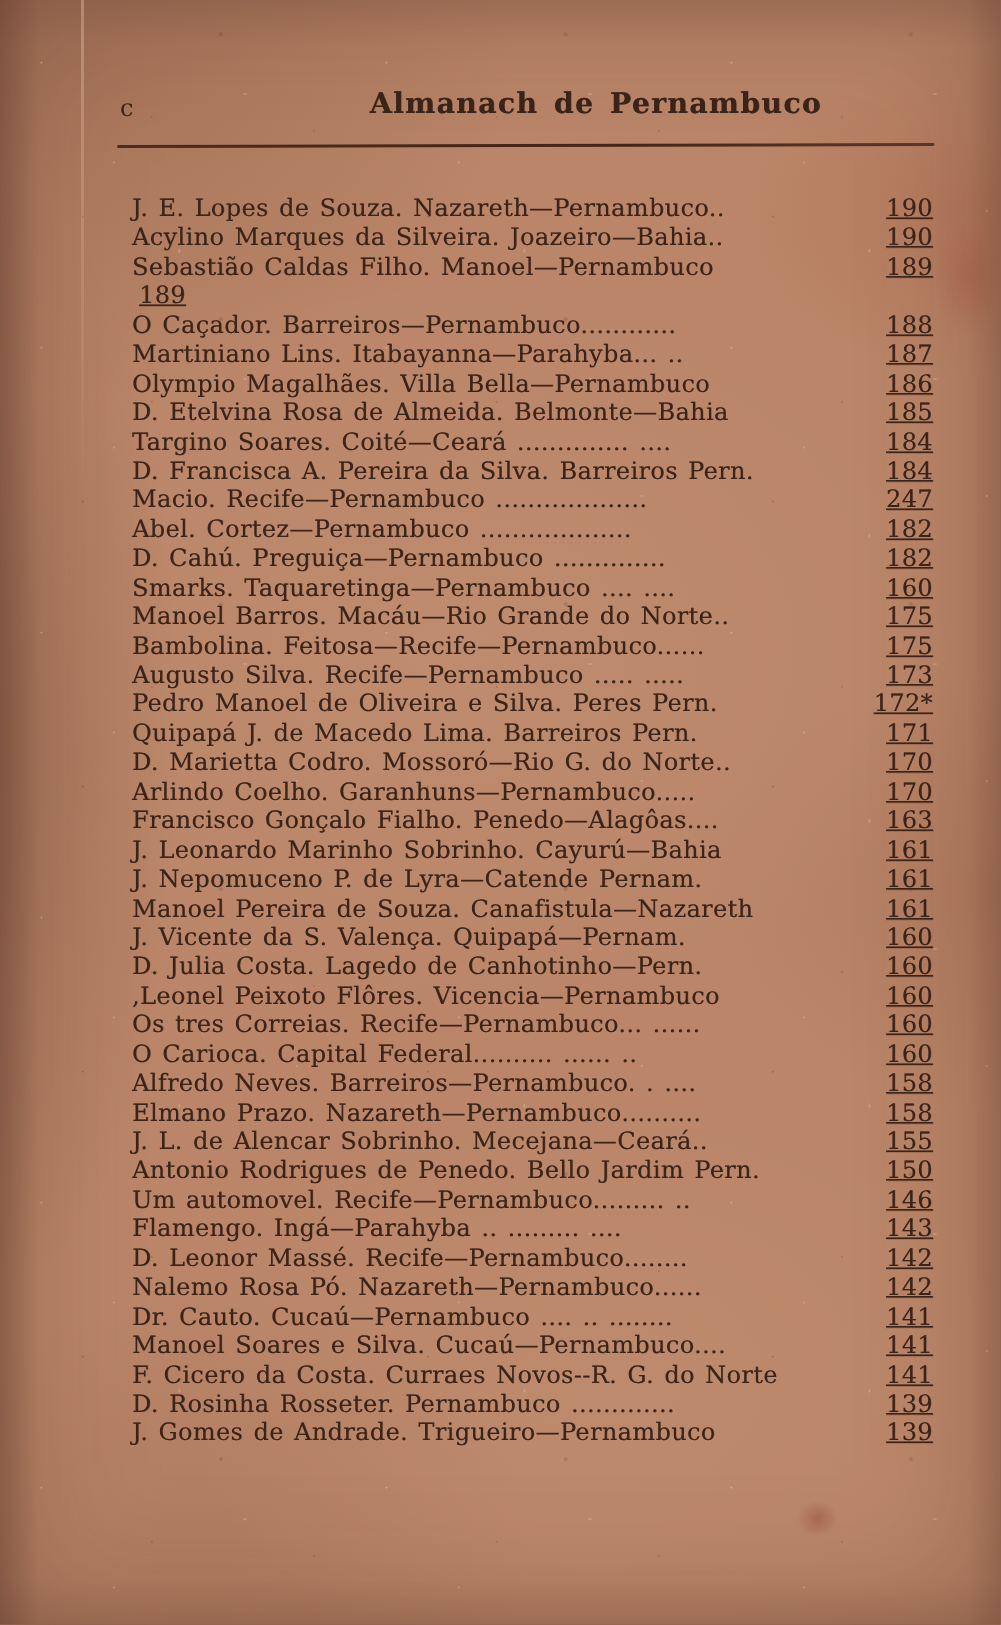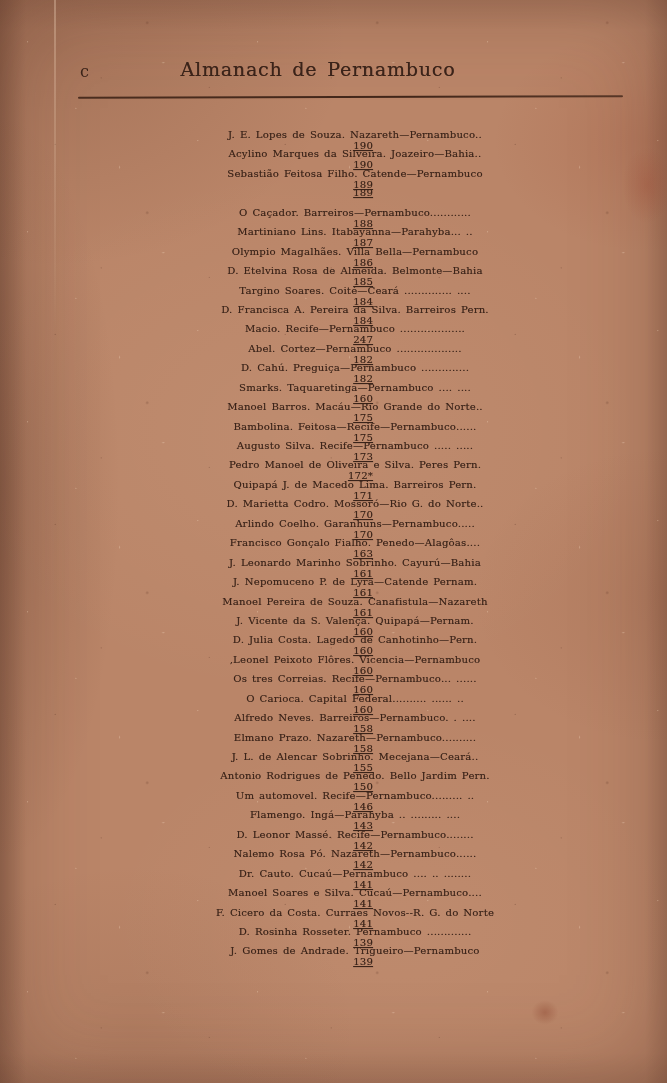--- a/index.html
+++ b/index.html
@@ -57,50 +57,49 @@
     position: absolute;
     left: 80px; top: 62px;
     font-size: 16px;
     letter-spacing: .5px;
   }
   .title {
     position: absolute;
     left: 88px; top: 58px;
     width: 460px;
     margin: 0;
-    text-align: center;
+    text-align: right;
     font-size: 19px;
-    font-weight: normal;
+    font-weight: bold;
     letter-spacing: .8px;
     word-spacing: 3px;
     text-shadow: 0.3px 0.3px 0 rgba(40,20,12,0.55);
   }
   .rule {
     position: absolute;
     left: 78px; top: 96px;
     width: 545px; height: 2px;
     background: linear-gradient(90deg, rgba(58,32,20,0.85), rgba(58,32,20,0.95) 60%, rgba(58,32,20,0.75));
     transform: rotate(-0.15deg);
     border-radius: 1px;
   }
   .entries {
     position: absolute;
     left: 88px; top: 129px;
     width: 534px;
   }
   .row {
     display: flex;
     justify-content: space-between;
-    align-items: center;
+    align-items: flex-start;
     height: 19.45px;
-    font-size: 10px;
+    font-size: 16px;
     letter-spacing: .25px;
     word-spacing: 1.5px;
     white-space: nowrap;
-    flex-direction: column;
   }
   .entry {
     overflow: visible;
     text-shadow: 0.25px 0.25px 0 rgba(44,24,14,0.45);
   }
   .num {
     min-width: 36px;
     text-align: right;
     text-shadow: 0.25px 0.25px 0 rgba(44,24,14,0.45);
     text-decoration: underline;
@@ -124,21 +123,21 @@
     <span class="entry">J. E. Lopes de Souza.  Nazareth—Pernambuco..</span>
     <span class="num">190</span>
   </div>
 
   <div class="row">
     <span class="entry">Acylino Marques da Silveira.  Joazeiro—Bahia..</span>
     <span class="num">190</span>
   </div>
 
   <div class="row">
-    <span class="entry">Sebastião Feitosa Filho.  Catende—Pernambuco</span>
+    <span class="entry">Sebastião Caldas Filho.  Manoel—Pernambuco</span>
     <span class="num">189</span>
   </div>
 
   <div class="row">
     <span class="num">189</span>
   </div>
 
   <div class="row">
     <span class="entry">O Caçador.  Barreiros—Pernambuco............</span>
     <span class="num">188</span>

